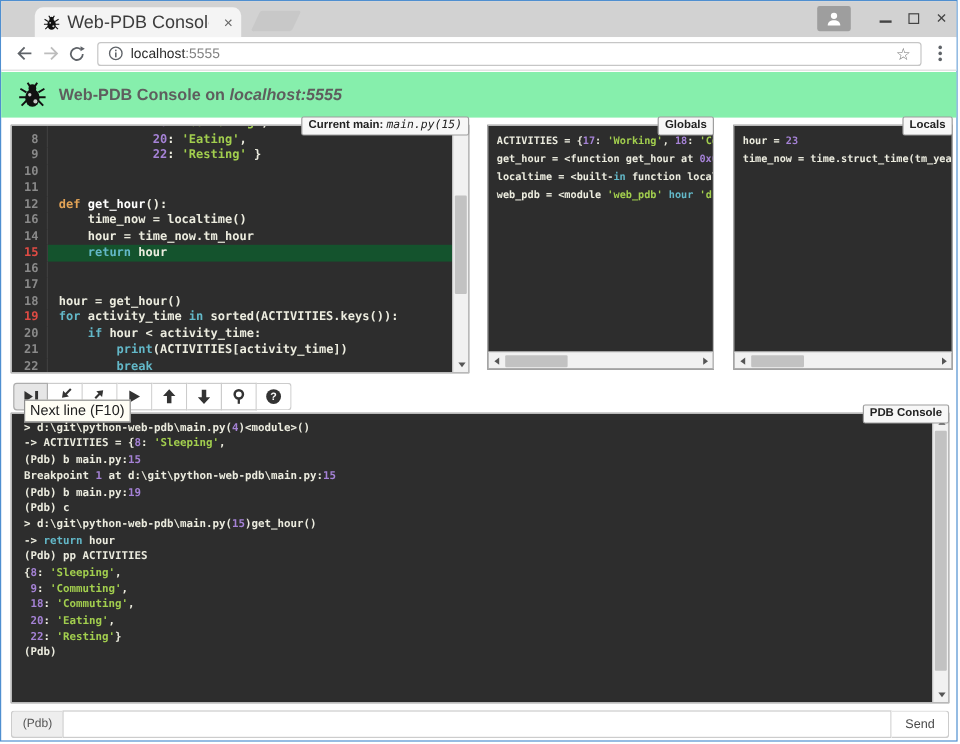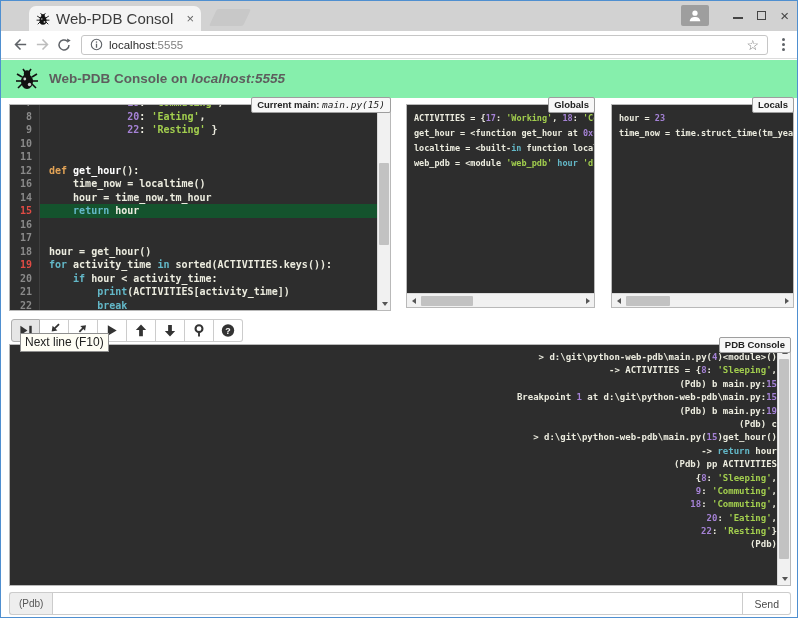--- a/index.html
+++ b/index.html
@@ -80,21 +80,21 @@
   .btnrow { position:absolute; left:10px; top:318px; display:flex; }
   .dbtn { width:29px; height:23px; background:#fff; border:1px solid #ccc; border-left-width:0;
     display:flex; align-items:center; justify-content:center; padding:0; cursor:pointer; }
   .dbtn:first-child { border-left-width:1px; border-radius:3px 0 0 3px; }
   .dbtn:last-child { border-radius:0 3px 3px 0; }
   .dbtn.hovered { background:#e6e6e6; border-color:#adadad; }
   .tooltip { position:absolute; left:19px; top:332px; background:#fffef5; border:1px solid #8f8f8f;
     font-size:12px; color:#222; padding:1px 4px 2px; z-index:20; white-space:nowrap; }
 
   
-  #console-panel { left:8px; top:343px; width:782px; height:242px; display:flex;text-align:right; }
+  #console-panel { left:8px; top:343px; width:782px; height:242px; display:flex; }
   .console-area { flex:1; overflow:hidden; padding:6px 0 0 10px; }
   .console-area .tline { height:13.4px; line-height:13.4px; font-family:"DejaVu Sans Mono", monospace;
     font-size:9px; font-weight:bold; color:#ececdf; white-space:pre; }
 
   
   .tk-num { color:#a582d6; } .tk-str { color:#a2ce4e; }
   .tk-kw  { color:#63b8c8; } .tk-defkw { color:#e2a356; } .tk-fn { color:#fff; }
 
   
   .inputrow { position:absolute; left:8px; top:591px; width:782px; height:23px; display:flex; }

